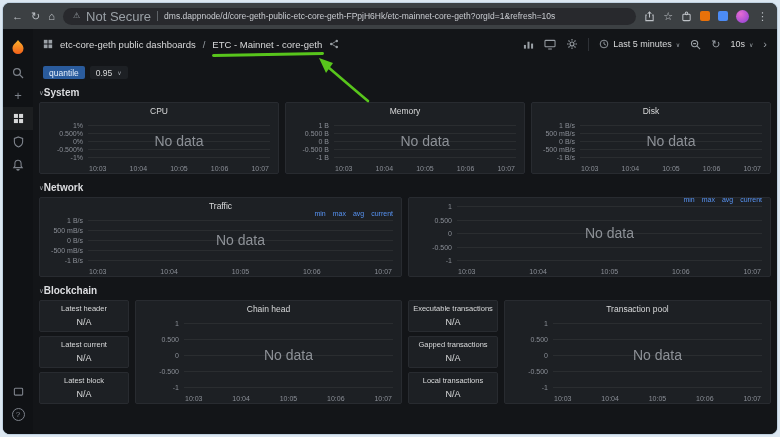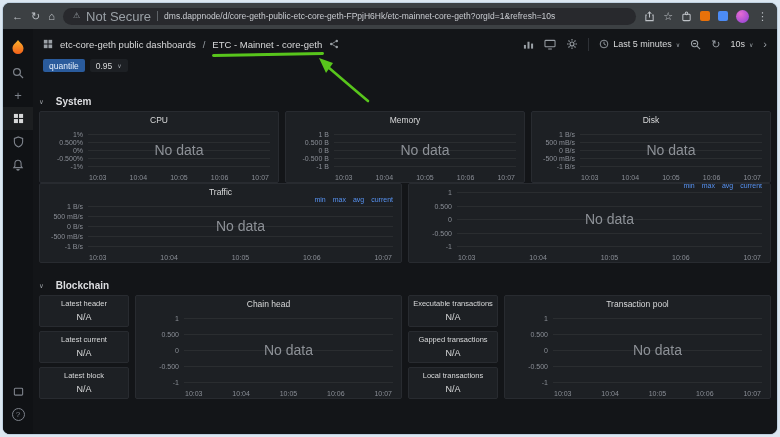--- a/index.html
+++ b/index.html
@@ -48,28 +48,28 @@
   .arrow-svg{position:absolute;pointer-events:none;z-index:40;overflow:visible;
              right:-52px;top:12px;width:72px;height:56px}
   .tb{margin-left:auto;display:flex;gap:10px;color:#9aa0a6}
   .gicon{cursor:pointer;display:flex;align-items:center;color:#9aa0a6;font-size:11px;line-height:1}
   .vdiv{width:1px;height:13px;background:#2e3136}
   .tp{display:flex;align-items:center;gap:4px;font-size:9px;color:#d8d9da;cursor:pointer;
       background:none;border:none;font-family:inherit;white-space:nowrap}
   .caret{font-size:6px;color:#9aa0a6}
 
   
-  .subnav{height:20px;display:flex;align-items:flex-start;gap:5px;padding:0 10px}
+  .subnav{height:20px;display:flex;align-items:flex-end;gap:5px;padding:0 10px}
   .var-label{background:#2a5b9c;color:#e4effc;font-size:8.5px;padding:1.5px 6px;border-radius:2px;cursor:pointer}
   .var-value{display:flex;align-items:center;gap:5px;color:#d8d9da;font-size:8.5px;background:#1d2024;
              padding:1.5px 6px;border-radius:2px;cursor:pointer}
 
   
   .dash{flex:1;overflow:hidden;padding:0 6px}
-  .row-header{display:flex;align-items:center;gap:12px;height:15px;margin:15px 0 2px;cursor:pointer;color:#9fa3a8}
+  .row-header{display:flex;align-items:center;gap:0;height:15px;margin:6px 0 2px;cursor:pointer;color:#9fa3a8}
   .row-chev{font-size:6.5px}
   .row-label{font-size:10px;font-weight:bold;color:#dcdde0}
   .pgrid{display:grid;gap:6px}
   .pgrid.sys{grid-template-columns:repeat(3,1fr);height:72px}
   .pgrid.net{grid-template-columns:repeat(2,1fr);height:80px}
   .pgrid.chain{grid-template-columns:90px 1fr 90px 1fr;height:104px}
   .stat-stack{display:grid;grid-template-rows:repeat(3,1fr);gap:4px;min-height:0}
 
   .panel{background:#1d2024;border:1px solid #282b30;border-radius:2px;display:flex;
          flex-direction:column;min-width:0;min-height:0;overflow:hidden}
@@ -362,20 +362,24 @@
                   <span class="x-tick">10:03</span>
                   <span class="x-tick">10:04</span>
                   <span class="x-tick">10:05</span>
                   <span class="x-tick">10:06</span>
                   <span class="x-tick">10:07</span>
                 </div>
               </div>
             </div>
         </div>
 
+        <div class="row-header">
+          <span class="row-chev">∨</span>
+          <span class="row-label">Network</span>
+        </div>
         <div class="pgrid net">
           <div class="panel graph">
               <div class="panel-title">Traffic</div>
               <div class="graph-body">
                 <div class="y-axis">
                   <div class="y-field">
                     <span class="y-tick" style="top: 0%;">1 B/s</span>
                     <span class="y-tick" style="top: 25%;">500 mB/s</span>
                     <span class="y-tick" style="top: 50%;">0 B/s</span>
                     <span class="y-tick" style="top: 75%;">-500 mB/s</span>

